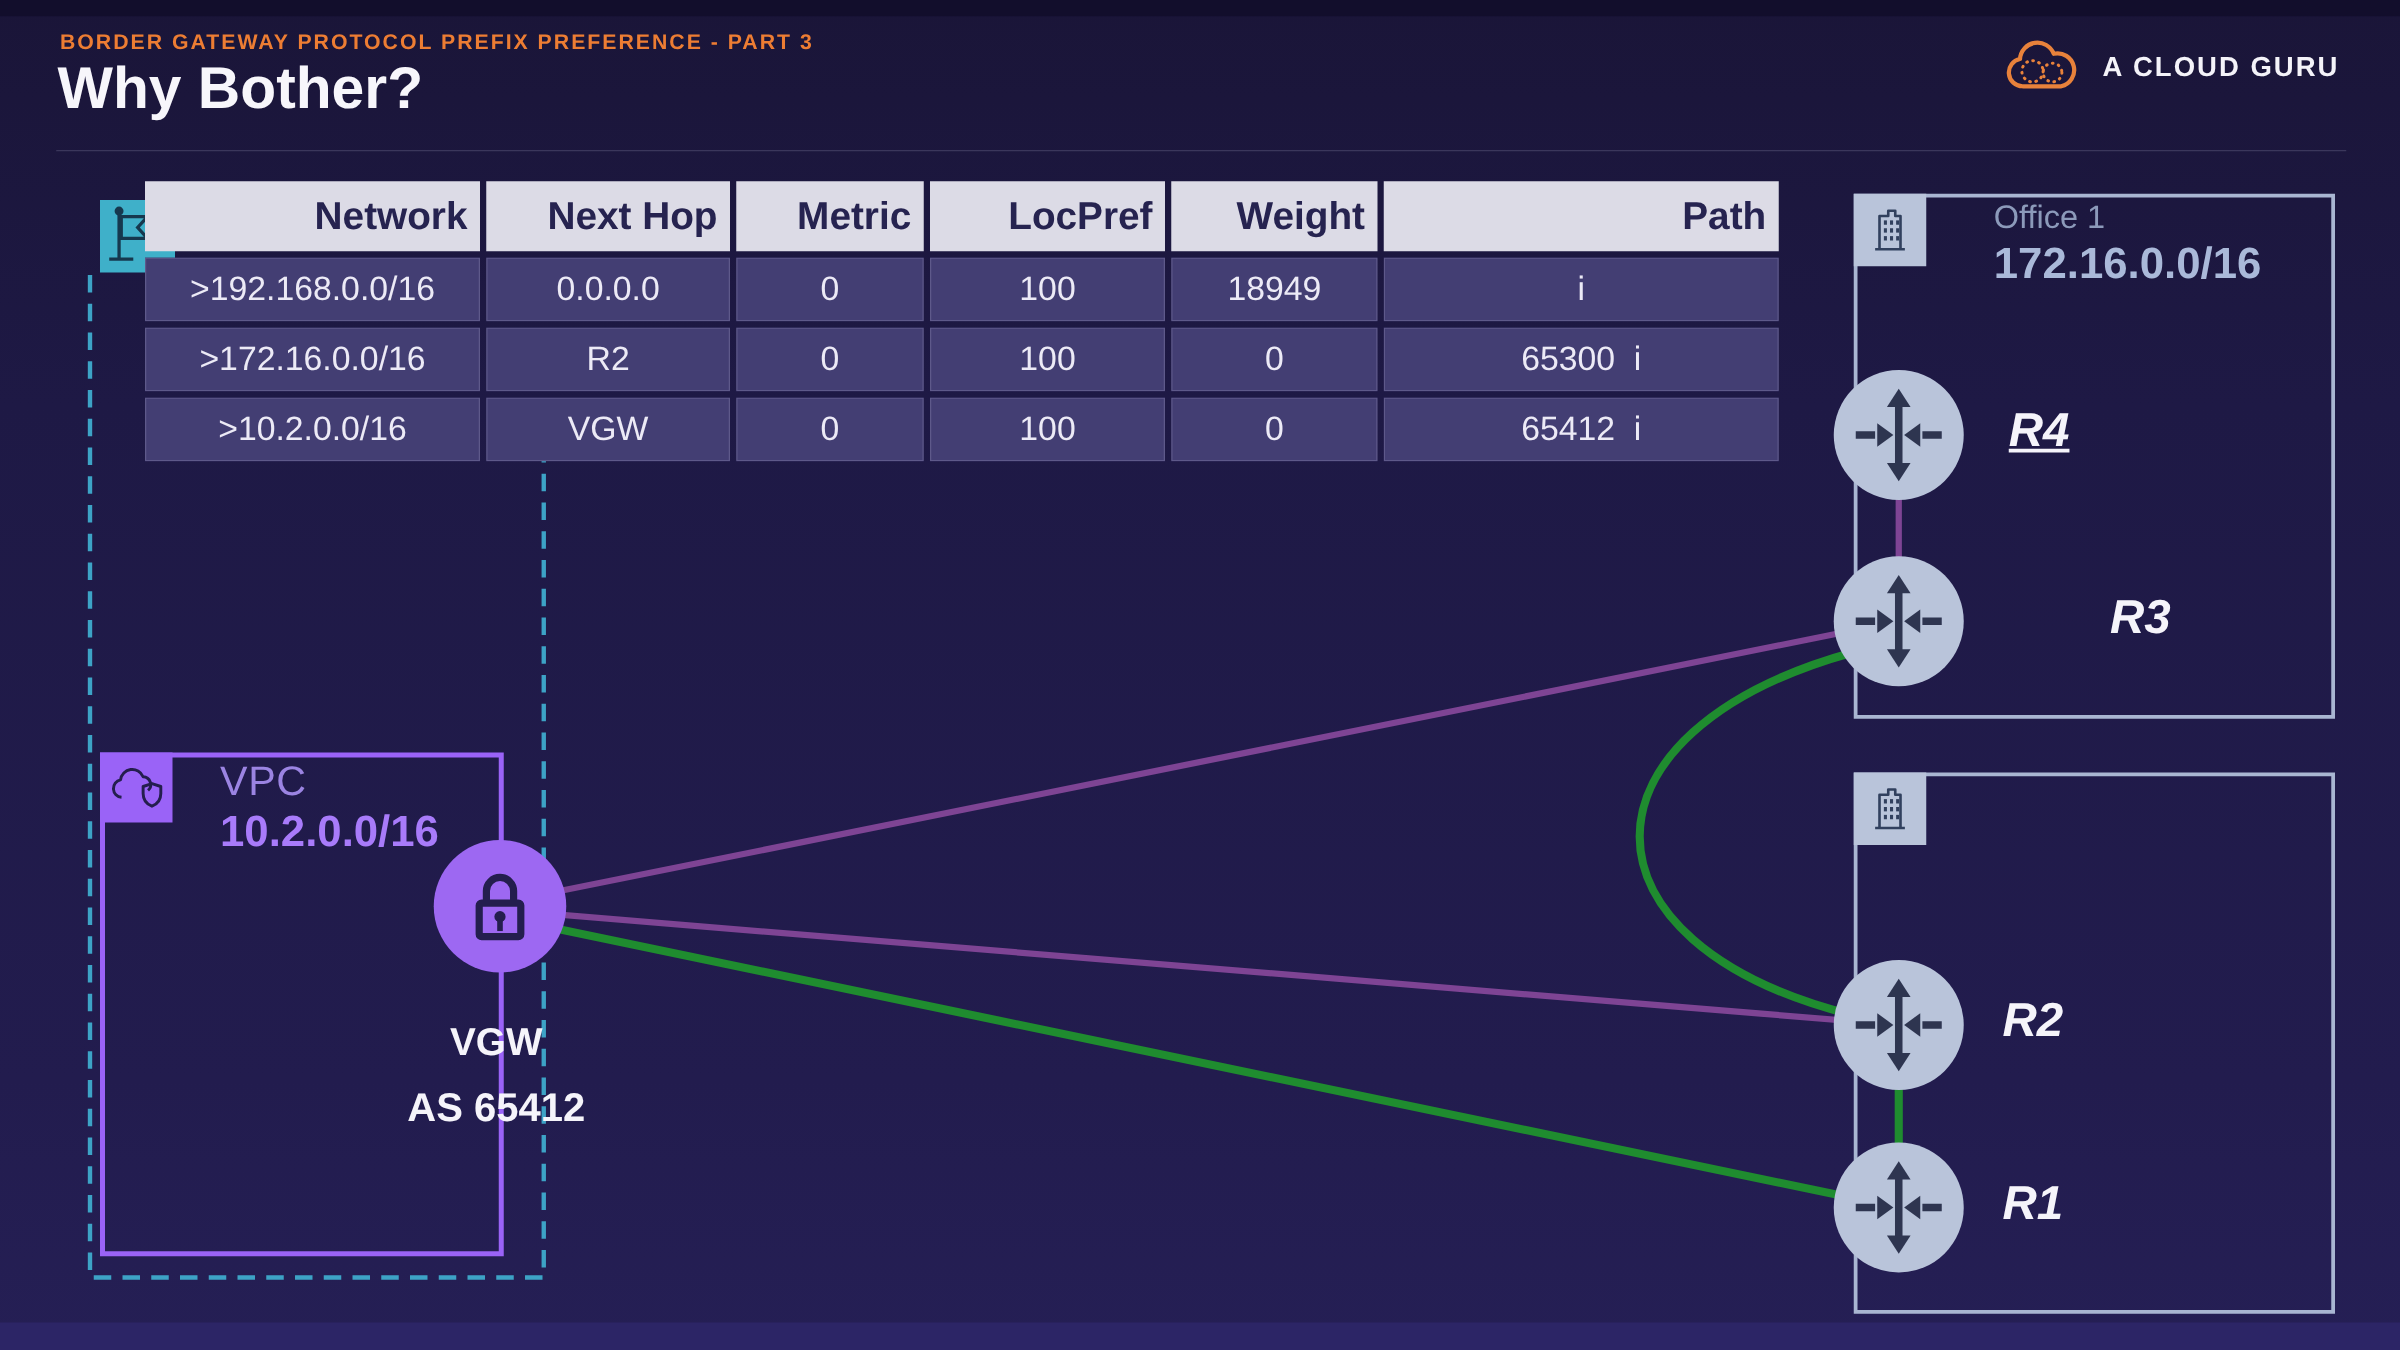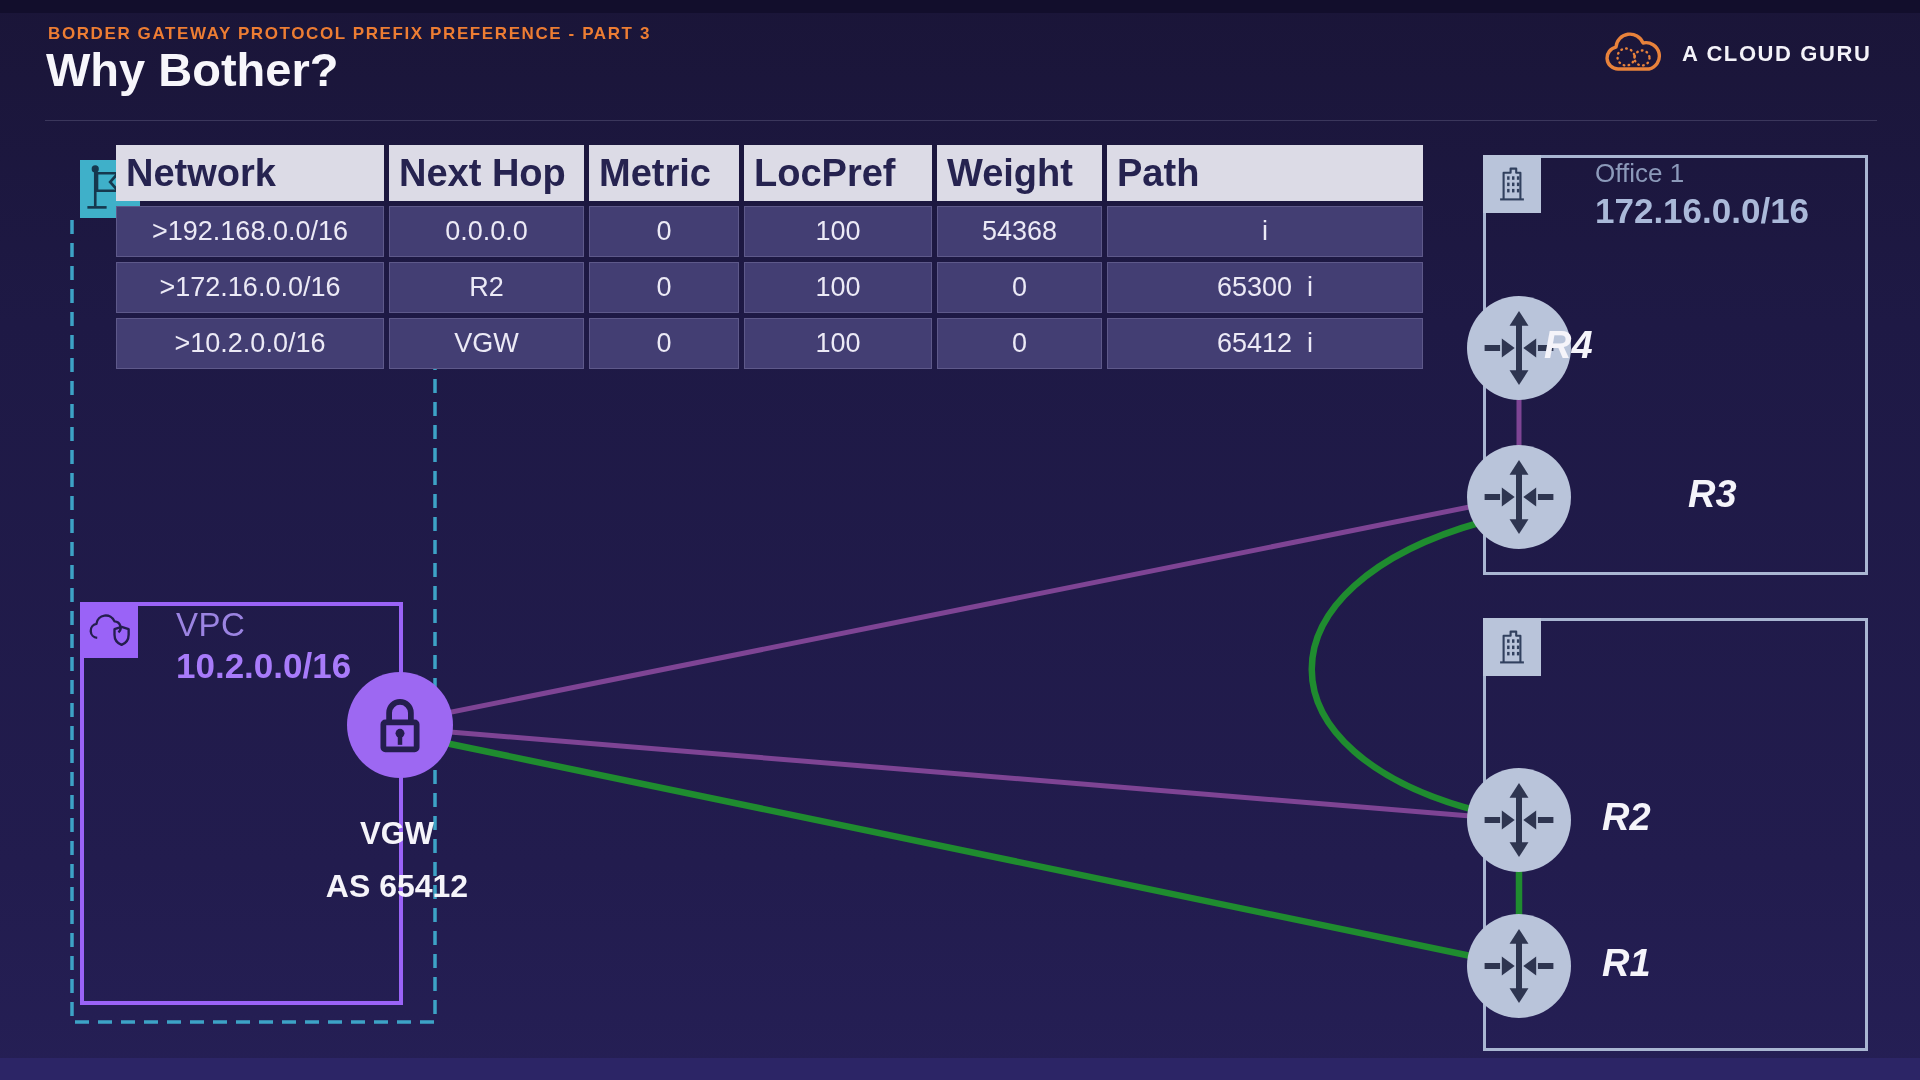--- a/index.html
+++ b/index.html
@@ -23,22 +23,22 @@
   svg.layer{left:0;top:0;width:1920px;height:1080px;pointer-events:none;}
   #layer-dashed{z-index:1;}
   .zone-box{z-index:2;}
   #layer-links{z-index:3;}
   .node{z-index:4;}
   #route-table{z-index:5;}
   .floating-label{z-index:6;}
   
   #route-table{left:111px;top:140px;border-collapse:separate;border-spacing:5px;}
   #route-table th{
-    background:#dcdbe6;color:#262350;font-size:38px;font-weight:bold;
-    height:56px;padding:0 10px;text-align:left;
+    background:#dcdbe6;color:#262350;font-size:31px;font-weight:bold;
+    height:56px;padding:0 10px;text-align:right;
   }
   #route-table td{
     background:#433e73;color:#eceaf6;font-size:27px;height:51px;
     padding:0 10px;text-align:center;white-space:pre;
     box-shadow:inset 0 0 0 1px rgba(190,185,225,0.22);
   }
   
   .badge{display:flex;align-items:center;justify-content:center;}
   #flag-badge{left:80px;top:160px;width:58px;height:58px;background:#3fb0c9;z-index:4;justify-content:flex-start;padding-left:2px;}
   
@@ -61,21 +61,21 @@
   .office-asn{font-size:35px;font-weight:bold;color:#ffffff;margin-top:6px;text-align:center;}
   #office1-text{left:1595px;top:158px;width:252px;z-index:3;}
   #office2-text{left:1590px;top:622px;width:262px;z-index:3;}
   
   .router{width:104px;height:104px;border-radius:50%;background:#b9c4da;display:flex;align-items:center;justify-content:center;}
   #router-r4{left:1467px;top:296px;}
   #router-r3{left:1467px;top:445px;}
   #router-r2{left:1467px;top:768px;}
   #router-r1{left:1467px;top:914px;}
   .router-label{font-size:38px;font-weight:bold;font-style:italic;color:#f5f4fa;}
-  #label-r4{left:1544px;top:324px;}
+  #label-r4{left:1607px;top:324px;text-decoration:underline;}
   #label-r3{left:1688px;top:473px;}
   #label-r2{left:1602px;top:796px;}
   #label-r1{left:1602px;top:942px;}
 </style>
 </head>
 <body>
 
 <div id="stage">
 
   <div class="abs" id="topbar"></div>
@@ -140,21 +140,21 @@
         <th>Weight</th>
         <th>Path</th>
       </tr>
     </thead>
     <tbody>
       <tr>
         <td>&gt;192.168.0.0/16</td>
         <td>0.0.0.0</td>
         <td>0</td>
         <td>100</td>
-        <td>54368</td>
+        <td>18949</td>
         <td>i</td>
       </tr>
       <tr>
         <td>&gt;172.16.0.0/16</td>
         <td>R2</td>
         <td>0</td>
         <td>100</td>
         <td>0</td>
         <td>65300  i</td>
       </tr>

